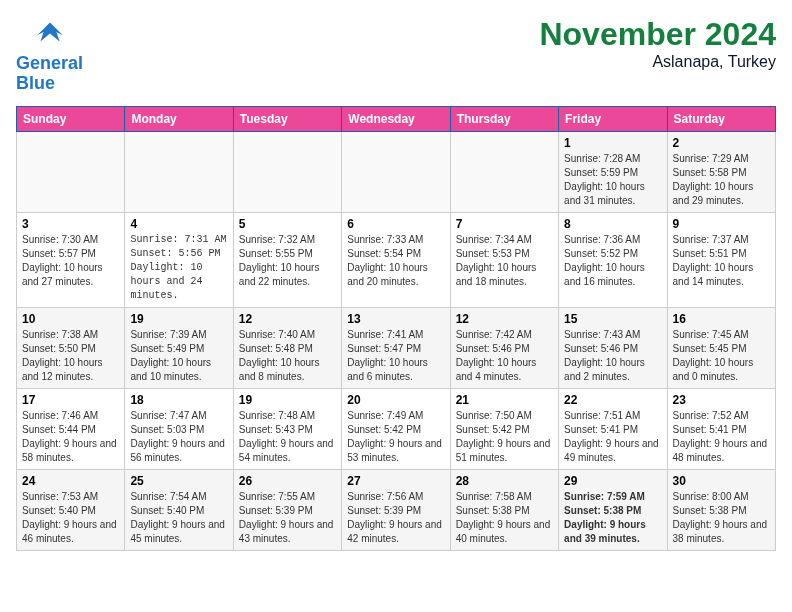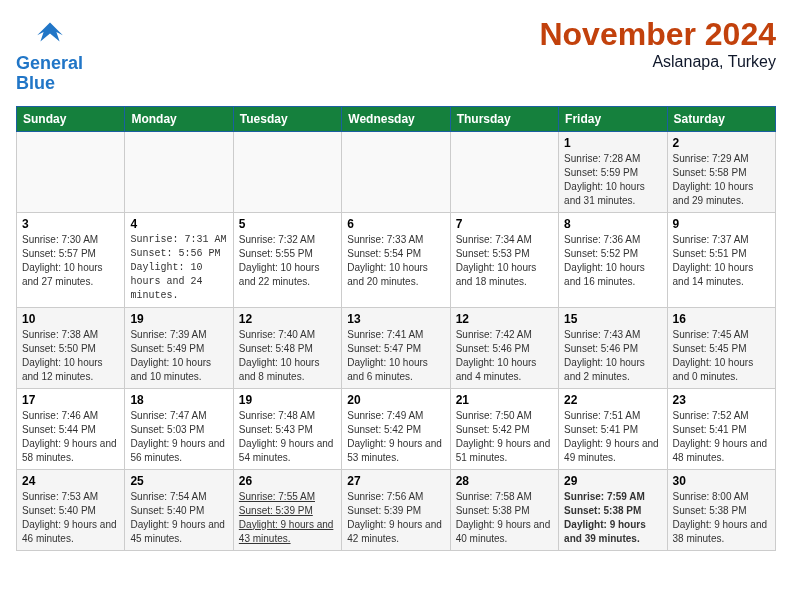--- a/index.html
+++ b/index.html
@@ -31,33 +31,33 @@
     .logo-bird {
       width: 32px;
       height: 32px;
     }
     .title-block {
       text-align: right;
     }
     .month-title {
       font-size: 32px;
       font-weight: bold;
-      color: #c2410c;
+      color: #15803d;
     }
     .location-title {
       font-size: 16px;
       color: #0f172a;
     }
     .calendar {
       width: 100%;
       border-collapse: collapse;
       font-size: 11px;
     }
     .calendar thead tr th {
-      background: #15803d;
+      background: #ec4899;
       color: #fff;
       padding: 5px 6px;
       text-align: left;
       font-size: 12px;
       border: 1px solid #1a5fa0;
     }
     .calendar tbody tr td {
       border: 1px solid #ccc;
       vertical-align: top;
       padding: 4px 5px;
@@ -276,21 +276,21 @@
 Daylight: 9 hours and 46 minutes.</div>
         </td>
         <td>
           <div class="day-number">25</div>
           <div class="day-info" style="white-space: pre-line;">Sunrise: 7:54 AM
 Sunset: 5:40 PM
 Daylight: 9 hours and 45 minutes.</div>
         </td>
         <td>
           <div class="day-number">26</div>
-          <div class="day-info" style="white-space: pre-line; text-decoration: underline;">Sunrise: 7:55 AM
+          <div class="day-info" style="white-space: pre-line;">Sunrise: 7:55 AM
 Sunset: 5:39 PM
 Daylight: 9 hours and 43 minutes.</div>
         </td>
         <td>
           <div class="day-number">27</div>
           <div class="day-info" style="white-space: pre-line;">Sunrise: 7:56 AM
 Sunset: 5:39 PM
 Daylight: 9 hours and 42 minutes.</div>
         </td>
         <td>

